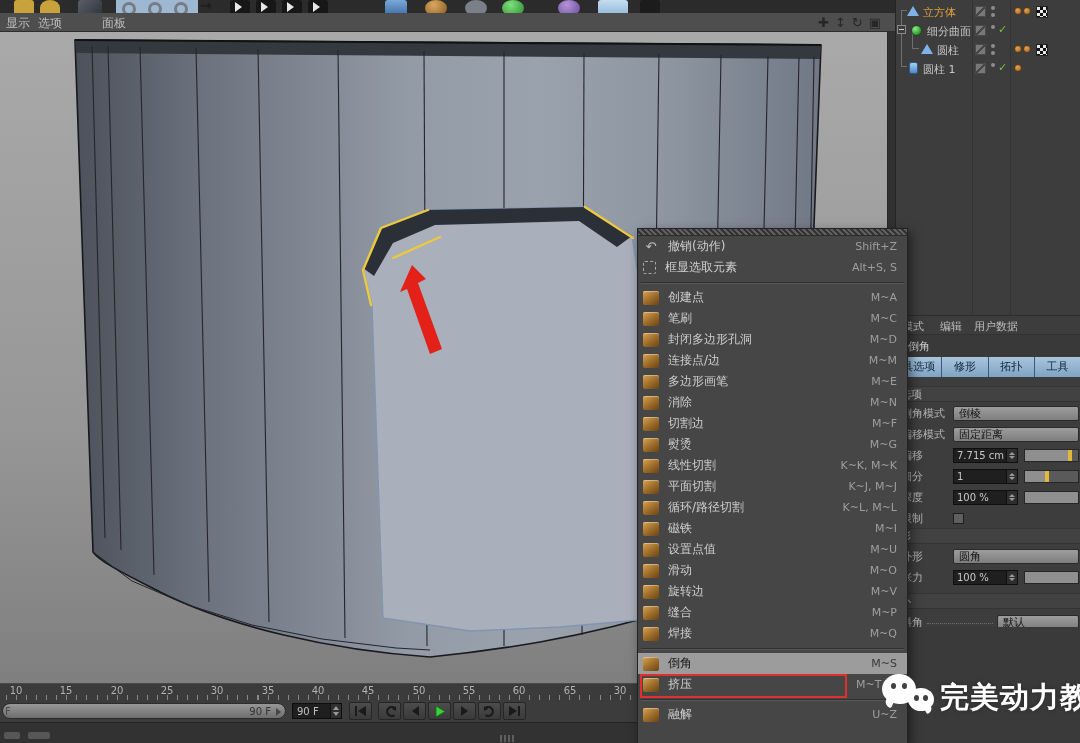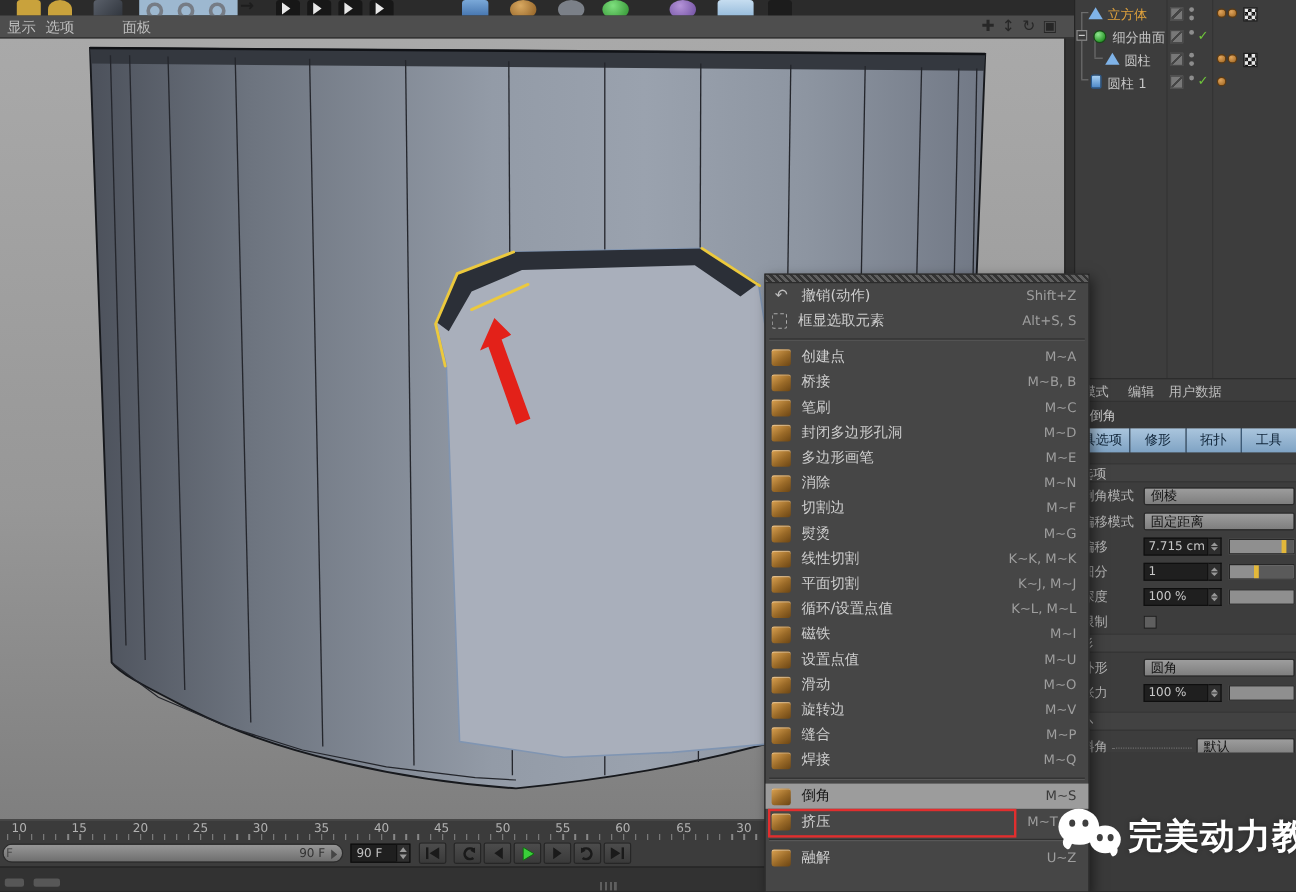--- a/index.html
+++ b/index.html
@@ -503,35 +503,35 @@
     </div>
     <div class="cm-sep"></div>
 
     <div class="cm-row">
       <span class="ic"></span>
       <span class="cm-label">创建点</span>
       <span class="cm-short">M~A</span>
     </div>
     <div class="cm-row">
       <span class="ic"></span>
-      <span class="cm-label">桥接</span>
-      <span class="cm-short">M~B, B</span>
-    </div>
-    <div class="cm-row">
-      <span class="ic"></span>
       <span class="cm-label">笔刷</span>
       <span class="cm-short">M~C</span>
     </div>
     <div class="cm-row">
       <span class="ic"></span>
       <span class="cm-label">封闭多边形孔洞</span>
       <span class="cm-short">M~D</span>
     </div>
     <div class="cm-row">
       <span class="ic"></span>
+      <span class="cm-label">连接点/边</span>
+      <span class="cm-short">M~M</span>
+    </div>
+    <div class="cm-row">
+      <span class="ic"></span>
       <span class="cm-label">多边形画笔</span>
       <span class="cm-short">M~E</span>
     </div>
     <div class="cm-row">
       <span class="ic"></span>
       <span class="cm-label">消除</span>
       <span class="cm-short">M~N</span>
     </div>
     <div class="cm-row">
       <span class="ic"></span>
@@ -548,21 +548,21 @@
       <span class="cm-label">线性切割</span>
       <span class="cm-short">K~K, M~K</span>
     </div>
     <div class="cm-row">
       <span class="ic"></span>
       <span class="cm-label">平面切割</span>
       <span class="cm-short">K~J, M~J</span>
     </div>
     <div class="cm-row">
       <span class="ic"></span>
-      <span class="cm-label">循环/设置点值</span>
+      <span class="cm-label">循环/路径切割</span>
       <span class="cm-short">K~L, M~L</span>
     </div>
     <div class="cm-row">
       <span class="ic"></span>
       <span class="cm-label">磁铁</span>
       <span class="cm-short">M~I</span>
     </div>
     <div class="cm-row">
       <span class="ic"></span>
       <span class="cm-label">设置点值</span>

